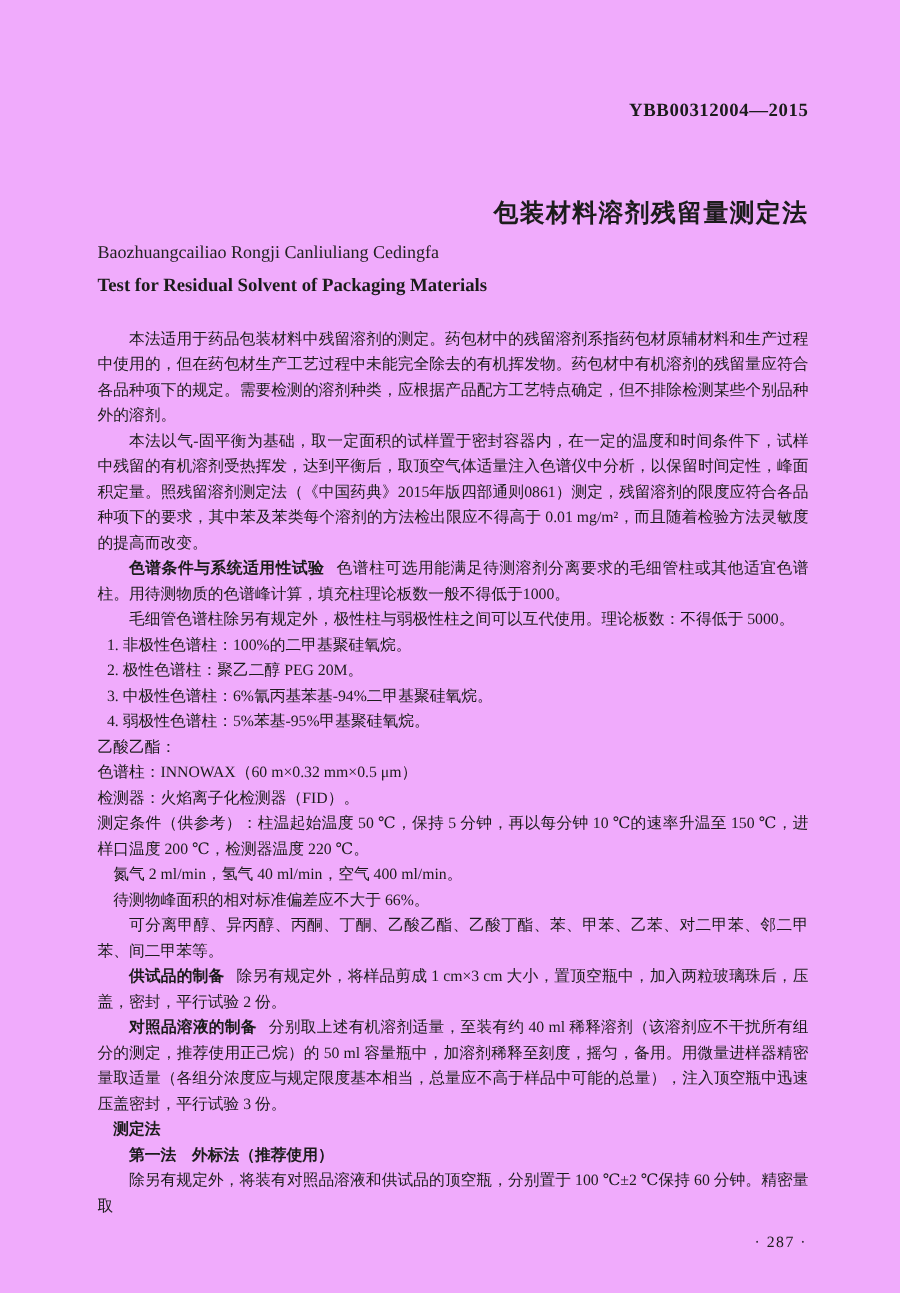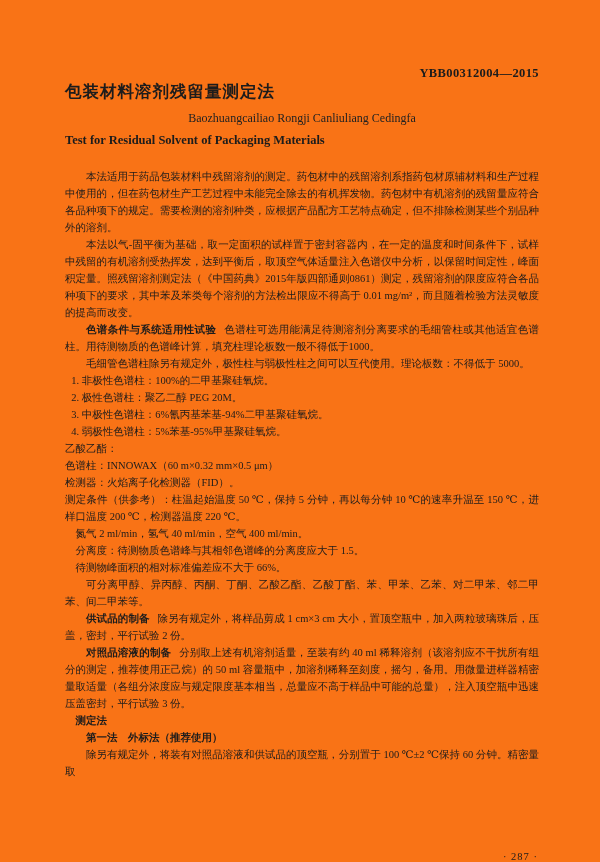--- a/index.html
+++ b/index.html
@@ -8,40 +8,40 @@
     width: 600px;
     height: 862px;
     position: relative;
     overflow: hidden;
     font-family: "Liberation Serif", "DejaVu Serif", serif;
     color: #1c1c1c;
   }
   .page {
     position: absolute;
     inset: 0;
-    background: #f97316;
+    background: #f0abfc;
     padding: 0 61px 0 65px;
   }
   .doc-number {
     padding-top: 66px;
     text-align: right;
     font-size: 12.5px;
     font-weight: bold;
     letter-spacing: 0.4px;
   }
   .title-cn {
-    text-align: left;
+    margin-top: 50px;
+    text-align: right;
     font-size: 16.5px;
     font-weight: bold;
     font-family: Liberation Sans, sans-serif;
     letter-spacing: 1px;
   }
   .title-pinyin {
     margin-top: 8px;
-    text-align: center;
     font-size: 12px;
     color: #222;
   }
   .title-en {
     margin-top: 7px;
     text-align: left;
     font-size: 12.5px;
     font-weight: bold;
   }
   .body-text {
@@ -59,21 +59,21 @@
     font-family: "Liberation Sans", "DejaVu Sans", sans-serif;
     font-weight: bold;
     margin-right: 8px;
   }
   p.bold-line {
     font-family: "Liberation Sans", "DejaVu Sans", sans-serif;
     font-weight: bold;
   }
   .page-number {
     position: absolute;
-    bottom: 0;
+    bottom: 28px;
     right: 62px;
     font-size: 10.5px;
     letter-spacing: 1px;
     text-align: right;
   }
 </style>
 </head>
 <body>
 
 <div class="page">
@@ -100,21 +100,20 @@
     <p class="ind05">2. 极性色谱柱：聚乙二醇 PEG 20M。</p>
     <p class="ind05">3. 中极性色谱柱：6%氰丙基苯基-94%二甲基聚硅氧烷。</p>
     <p class="ind05">4. 弱极性色谱柱：5%苯基-95%甲基聚硅氧烷。</p>
 
     <p>乙酸乙酯：</p>
     <p>色谱柱：INNOWAX（60 m×0.32 mm×0.5 μm）</p>
     <p>检测器：火焰离子化检测器（FID）。</p>
     <p>测定条件（供参考）：柱温起始温度 50 ℃，保持 5 分钟，再以每分钟 10 ℃的速率升温至 150 ℃，进样口温度 200 ℃，检测器温度 220 ℃。</p>
 
     <p class="ind1">氮气 2 ml/min，氢气 40 ml/min，空气 400 ml/min。</p>
-    <p class="ind1">分离度：待测物质色谱峰与其相邻色谱峰的分离度应大于 1.5。</p>
     <p class="ind1">待测物峰面积的相对标准偏差应不大于 66%。</p>
 
     <p class="ind2">可分离甲醇、异丙醇、丙酮、丁酮、乙酸乙酯、乙酸丁酯、苯、甲苯、乙苯、对二甲苯、邻二甲苯、间二甲苯等。</p>
 
     <p class="ind2"><span class="lead">供试品的制备</span><span>除另有规定外，将样品剪成 1 cm×3 cm 大小，置顶空瓶中，加入两粒玻璃珠后，压盖，密封，平行试验 2 份。</span></p>
 
     <p class="ind2"><span class="lead">对照品溶液的制备</span><span>分别取上述有机溶剂适量，至装有约 40 ml 稀释溶剂（该溶剂应不干扰所有组分的测定，推荐使用正己烷）的 50 ml 容量瓶中，加溶剂稀释至刻度，摇匀，备用。用微量进样器精密量取适量（各组分浓度应与规定限度基本相当，总量应不高于样品中可能的总量），注入顶空瓶中迅速压盖密封，平行试验 3 份。</span></p>
 
     <p class="ind1 bold-line">测定法</p>
 

